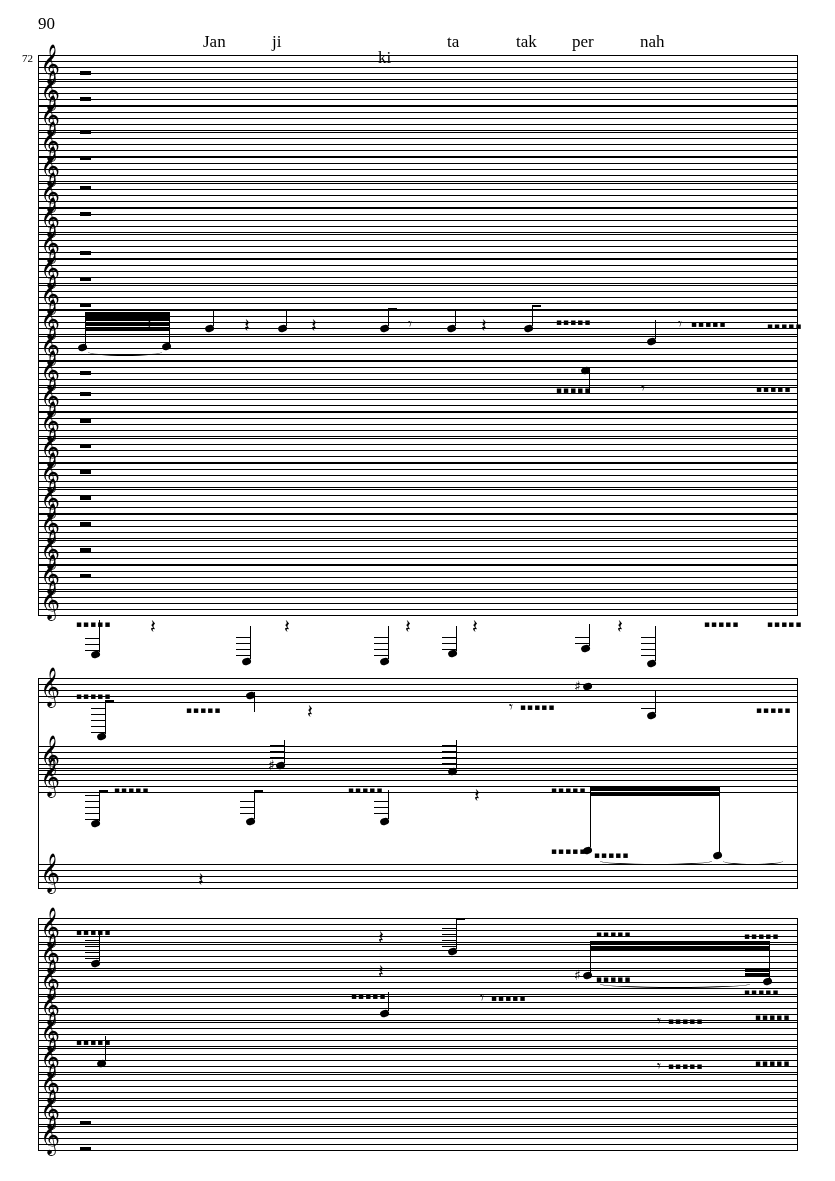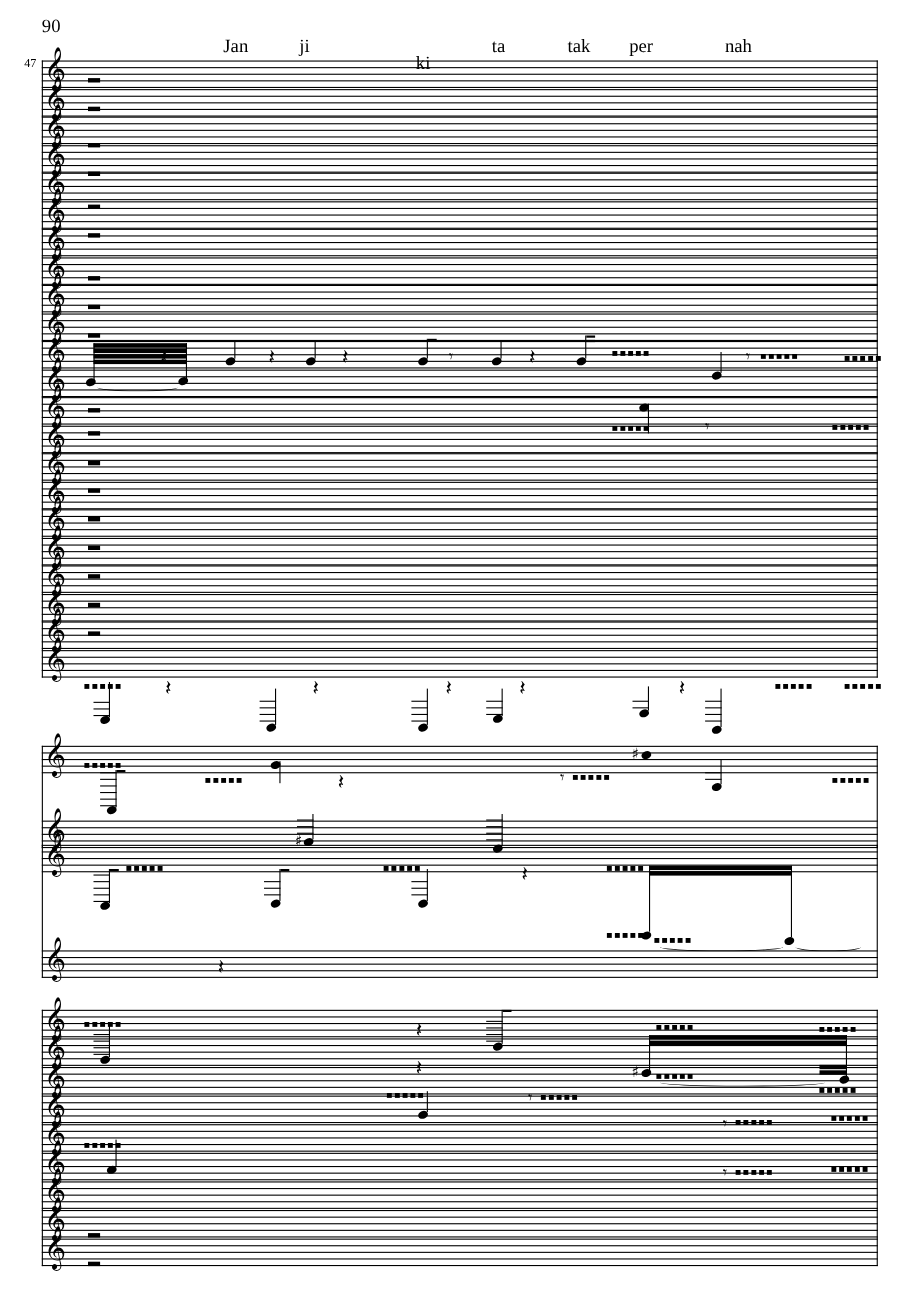--- a/index.html
+++ b/index.html
@@ -156,30 +156,30 @@
     line-height: 1;
   }
 </style>
 </head>
 <body>
 
 <div id="page">
 
   <div class="abs page-number" style="left:38px; top:14px;">90</div>
 
-  <div class="abs measure-number" style="left:22px; top:52px;">47</div>
+  <div class="abs measure-number" style="left:22px; top:52px;">72</div>
 
   <div class="abs" style="left:0; top:32px; width:717px; height:24px;">
     <span class="abs lyric" style="left:203px; top:0;">Jan</span>
     <span class="abs lyric" style="left:272px; top:0;">ji</span>
     <span class="abs lyric" style="left:378px; top:16px;">ki</span>
     <span class="abs lyric" style="left:447px; top:0;">ta</span>
     <span class="abs lyric" style="left:516px; top:0;">tak</span>
     <span class="abs lyric" style="left:572px; top:0;">per</span>
-    <span class="abs lyric" style="left:640px; top:0;margin-left:19px;">nah</span>
+    <span class="abs lyric" style="left:640px; top:0;">nah</span>
   </div>
 
   <div class="abs" id="music" style="left:0; top:0; width:835px; height:1181px;">
       <div class="system" style="top: 55px; height: 586px;">
         <div class="staff" style="top: 0px;">
           <div class="line"></div>
           <div class="line"></div>
           <div class="line"></div>
           <div class="line"></div>
           <div class="line"></div>

